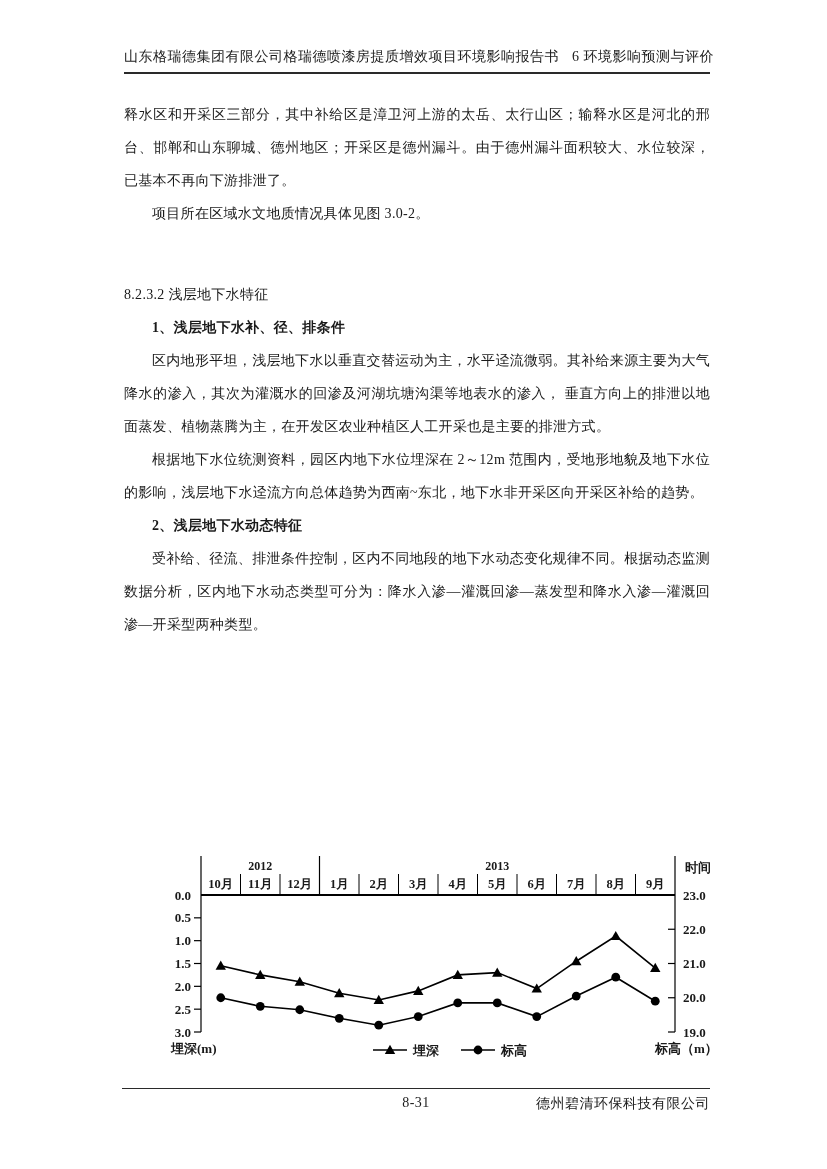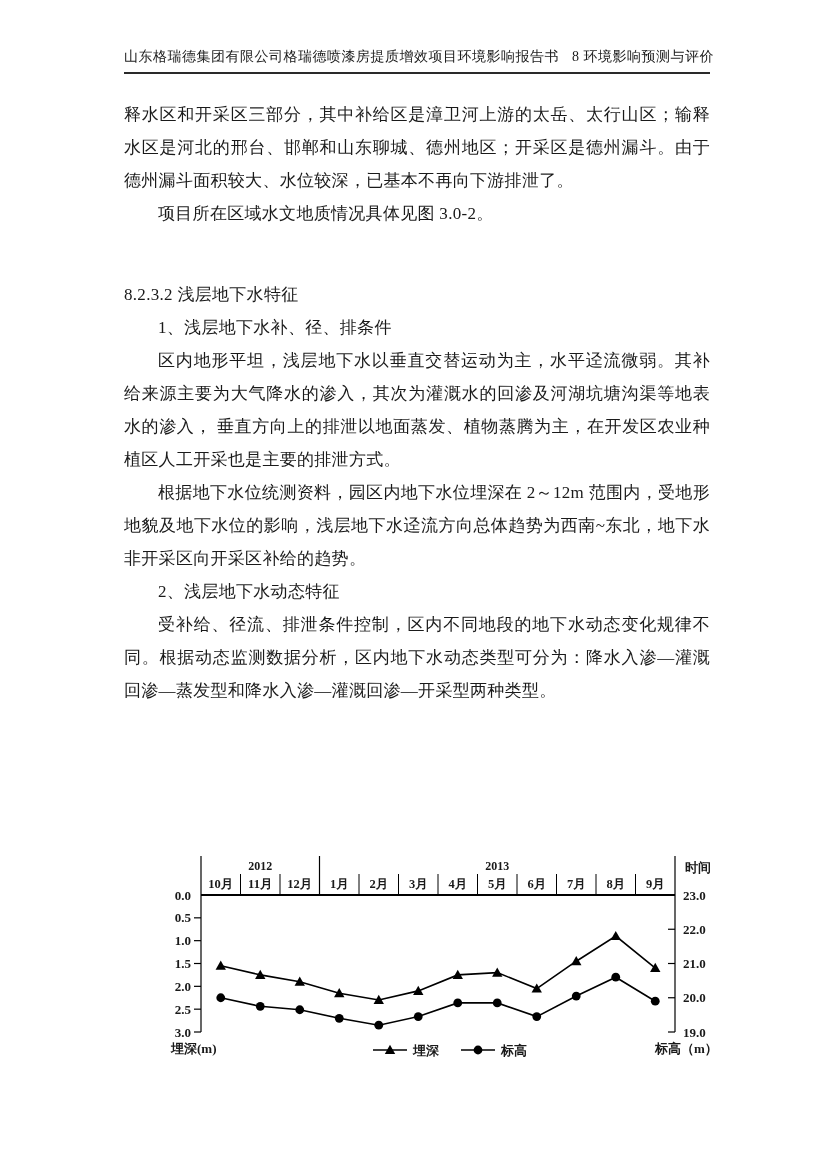--- a/index.html
+++ b/index.html
@@ -22,27 +22,27 @@
     padding-top: 48px;
     padding-bottom: 6px;
     border-bottom: 2px solid #2a2a2a;
     font-size: 14px;
     letter-spacing: 0.5px;
     white-space: nowrap;
     gap: 13px;
   }
   .body-text {
     margin: 24px 117px 0 124px;
-    font-size: 17px;
+    font-size: 14px;
     line-height: 33px;
     letter-spacing: 0.3px;
   }
   .body-text p { text-align: justify; }
   .ind { text-indent: 2em; }
-  .sub { font-weight: normal; text-indent: 2em; }
+  .sub { font-weight: bold; text-indent: 2em; }
   .sec { text-indent: 0; margin-top: 48px; }
   .chart-wrap {
     position: absolute;
     left: 165px;
     top: 850px;
     width: 560px;
     height: 218px;
     font-weight: bold;
   }
   .footer {
@@ -69,21 +69,21 @@
   }
   svg text { font-family: "Liberation Serif", "DejaVu Serif", serif; }
 </style>
 </head>
 <body>
 
 <div class="page">
 
   <div class="header">
     <span>山东格瑞德集团有限公司格瑞德喷漆房提质增效项目环境影响报告书</span>
-    <span>8 环境影响预测与评价</span>
+    <span>6 环境影响预测与评价</span>
   </div>
 
   <div class="body-text">
     <p class="cont">释水区和开采区三部分，其中补给区是漳卫河上游的太岳、太行山区；输释水区是河北的邢台、邯郸和山东聊城、德州地区；开采区是德州漏斗。由于德州漏斗面积较大、水位较深，已基本不再向下游排泄了。</p>
     <p class="ind">项目所在区域水文地质情况具体见图 3.0-2。</p>
     <p class="sec">8.2.3.2 浅层地下水特征</p>
     <p class="sub">1、浅层地下水补、径、排条件</p>
     <p class="ind">区内地形平坦，浅层地下水以垂直交替运动为主，水平迳流微弱。其补给来源主要为大气降水的渗入，其次为灌溉水的回渗及河湖坑塘沟渠等地表水的渗入， 垂直方向上的排泄以地面蒸发、植物蒸腾为主，在开发区农业种植区人工开采也是主要的排泄方式。</p>
     <p class="ind">根据地下水位统测资料，园区内地下水位埋深在 2～12m 范围内，受地形地貌及地下水位的影响，浅层地下水迳流方向总体趋势为西南~东北，地下水非开采区向开采区补给的趋势。</p>
     <p class="sub">2、浅层地下水动态特征</p>
@@ -173,14 +173,18 @@
         <circle cx="490.25" cy="151.17500000000007" r="4.4" fill="#000000"></circle>
         <line x1="208" y1="200" x2="242" y2="200" stroke="#000000" stroke-width="1.6"></line>
         <polygon points="225,194.8 219.8,204 230.2,204" fill="#000000"></polygon>
         <text x="248" y="204.5" text-anchor="start" font-size="13" fill="#1a1a1a">埋深</text>
         <line x1="296" y1="200" x2="330" y2="200" stroke="#000000" stroke-width="1.6"></line>
         <circle cx="313" cy="200" r="4.4" fill="#000000"></circle>
         <text x="336" y="204.5" text-anchor="start" font-size="13" fill="#1a1a1a">标高</text>
       </svg>
   </div>
 
+  <div class="footer">
+    <span class="pageno">8-31</span>
+    <span class="company">德州碧清环保科技有限公司</span>
+  </div>
 
 </div>
 
 </body></html>

